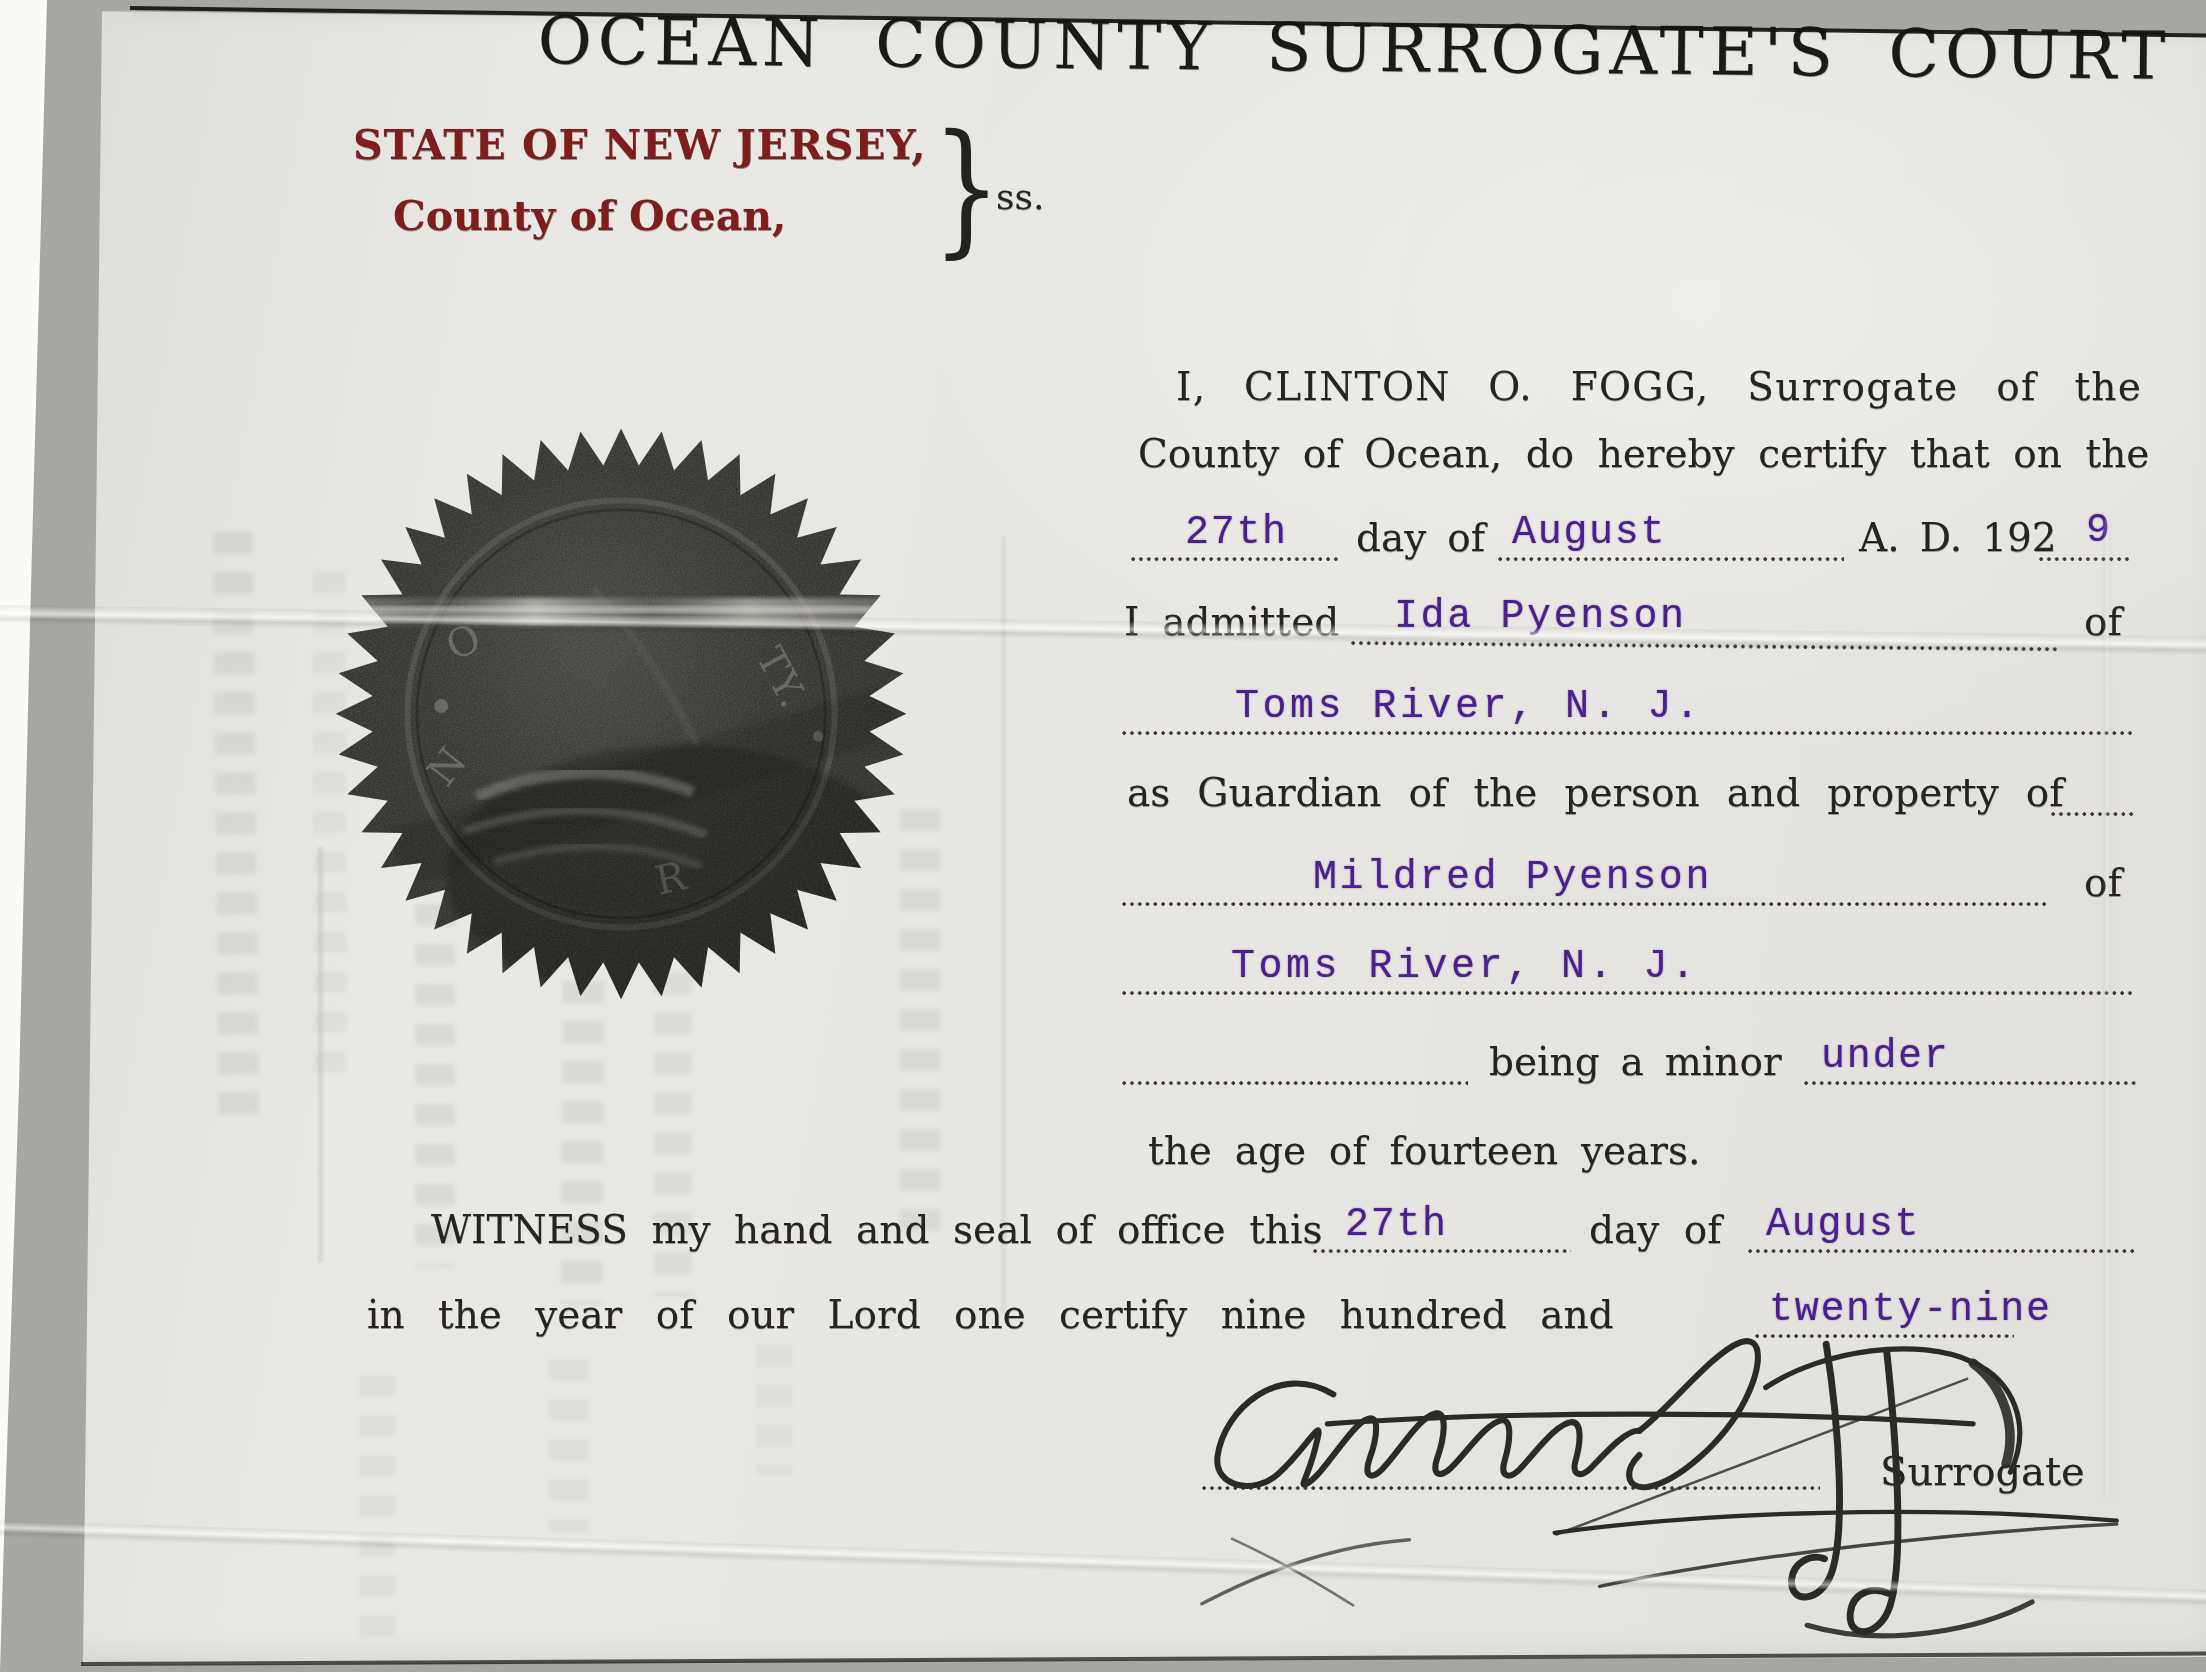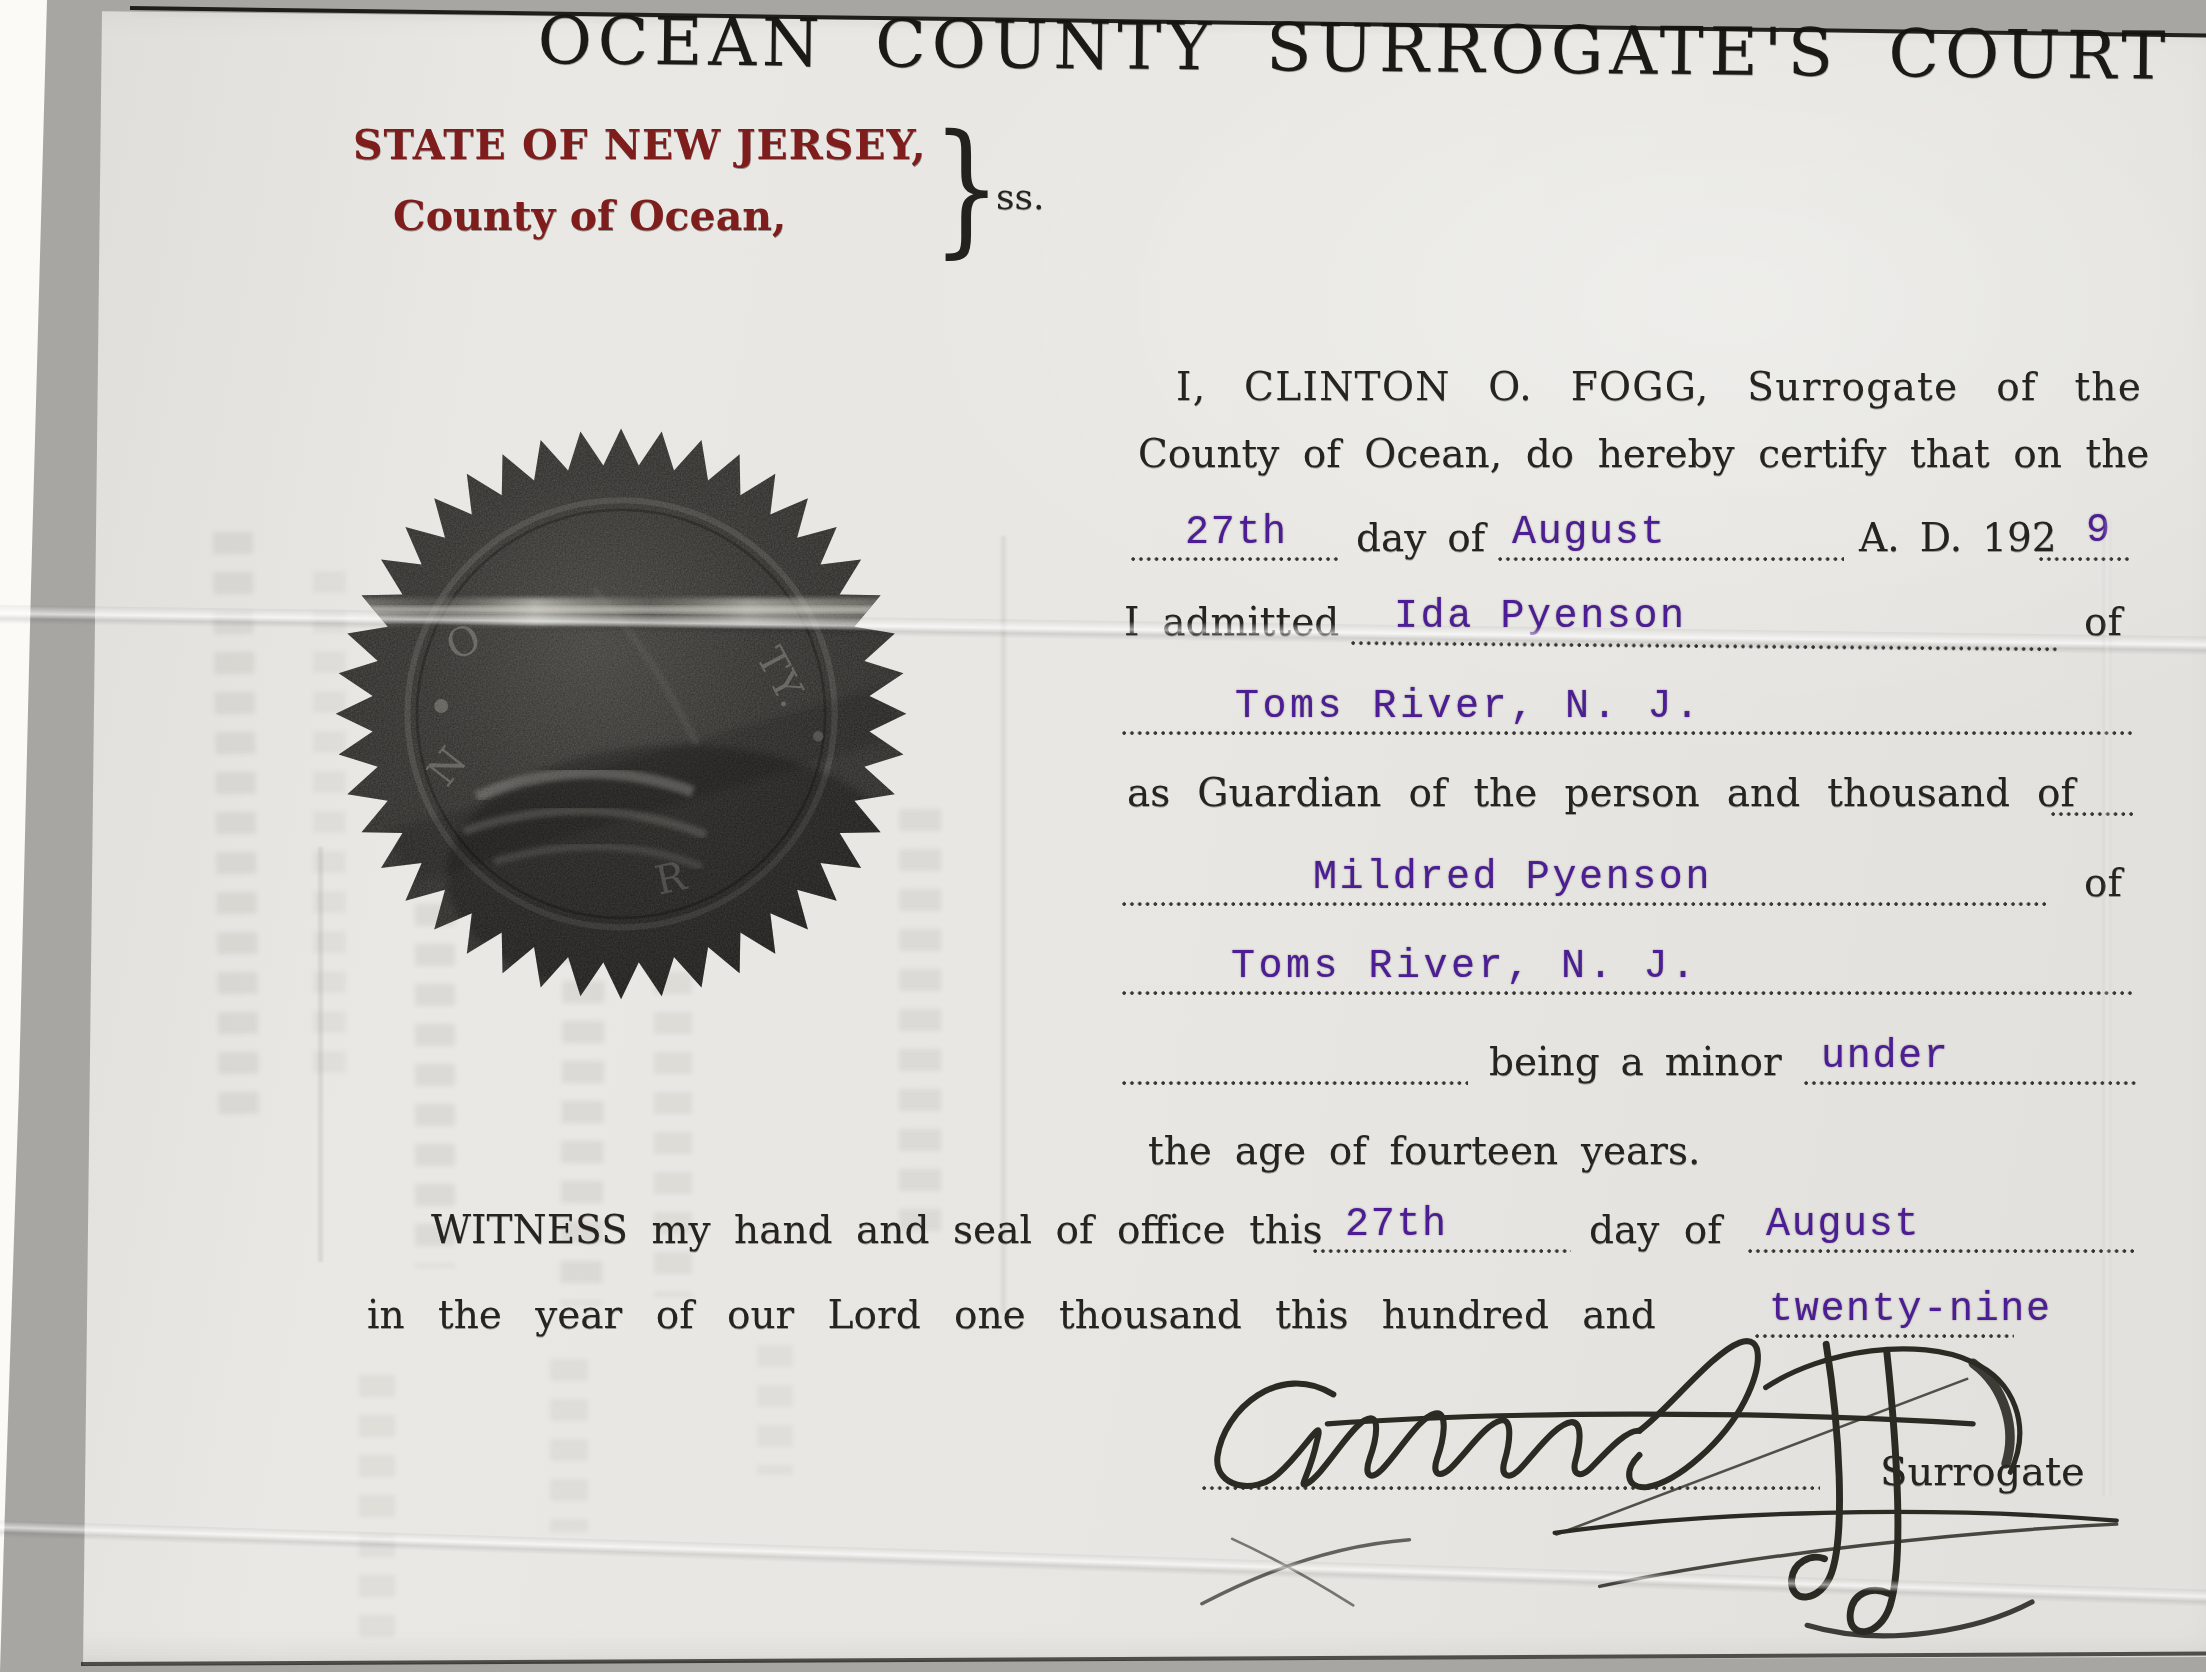--- a/index.html
+++ b/index.html
@@ -145,21 +145,21 @@
     <span class="typed" style="left:1394px;top:-5.2px;letter-spacing:2.6px;">Ida Pyenson</span>
     <span class="pr" style="left:2084px;">of</span>
   </div>
 
   <div class="row" style="top:689px;">
     <span class="dots" style="left:1122px;top:42px;width:1013px;"></span>
     <span class="typed" style="left:1235px;top:-5.2px;letter-spacing:3.5px;">Toms River, N. J.</span>
   </div>
 
   <div class="row" style="top:770px;">
-    <span class="pr" style="left:1127px;word-spacing:14.7px;">as Guardian of the person and thousand of</span>
+    <span class="pr" style="left:1127px;word-spacing:14.7px;">as Guardian of the person and property of</span>
     <span class="dots" style="left:2051px;top:42px;width:82px;"></span>
   </div>
 
   <div class="row" style="top:860px;">
     <span class="dots" style="left:1122px;top:42px;width:924px;"></span>
     <span class="typed" style="left:1313px;top:-5.2px;letter-spacing:2.6px;">Mildred Pyenson</span>
     <span class="pr" style="left:2084px;">of</span>
   </div>
 
   <div class="row" style="top:949px;">
@@ -181,21 +181,21 @@
   <div class="row" style="top:1207px;">
     <span class="pr" style="left:431px;word-spacing:11.2px;">WITNESS my hand and seal of office this</span>
     <span class="dots" style="left:1313px;top:42px;width:258px;"></span>
     <span class="typed" style="left:1345px;top:-5.2px;">27th</span>
     <span class="pr" style="left:1589px;word-spacing:12px;">day of</span>
     <span class="dots" style="left:1748px;top:42px;width:387px;"></span>
     <span class="typed" style="left:1766px;top:-5.2px;">August</span>
   </div>
 
   <div class="row" style="top:1292px;">
-    <span class="pr" style="left:367px;word-spacing:21px;">in the year of our Lord one thousand this hundred and</span>
+    <span class="pr" style="left:367px;word-spacing:21px;">in the year of our Lord one certify nine hundred and</span>
     <span class="dots" style="left:1755px;top:42px;width:259px;"></span>
     <span class="typed" style="left:1769px;top:-5.2px;">twenty-nine</span>
   </div>
 
   <div class="row" style="top:1448px;">
     <span class="dots" style="left:1202px;top:38px;width:618px;"></span>
     <span class="pr" style="left:1880px;font-size:40px;">Surrogate</span>
   </div>
 
   <svg id="sigsvg" style="left:1150px;top:1327px;" width="1029" height="345" viewBox="0 0 1190 399">

